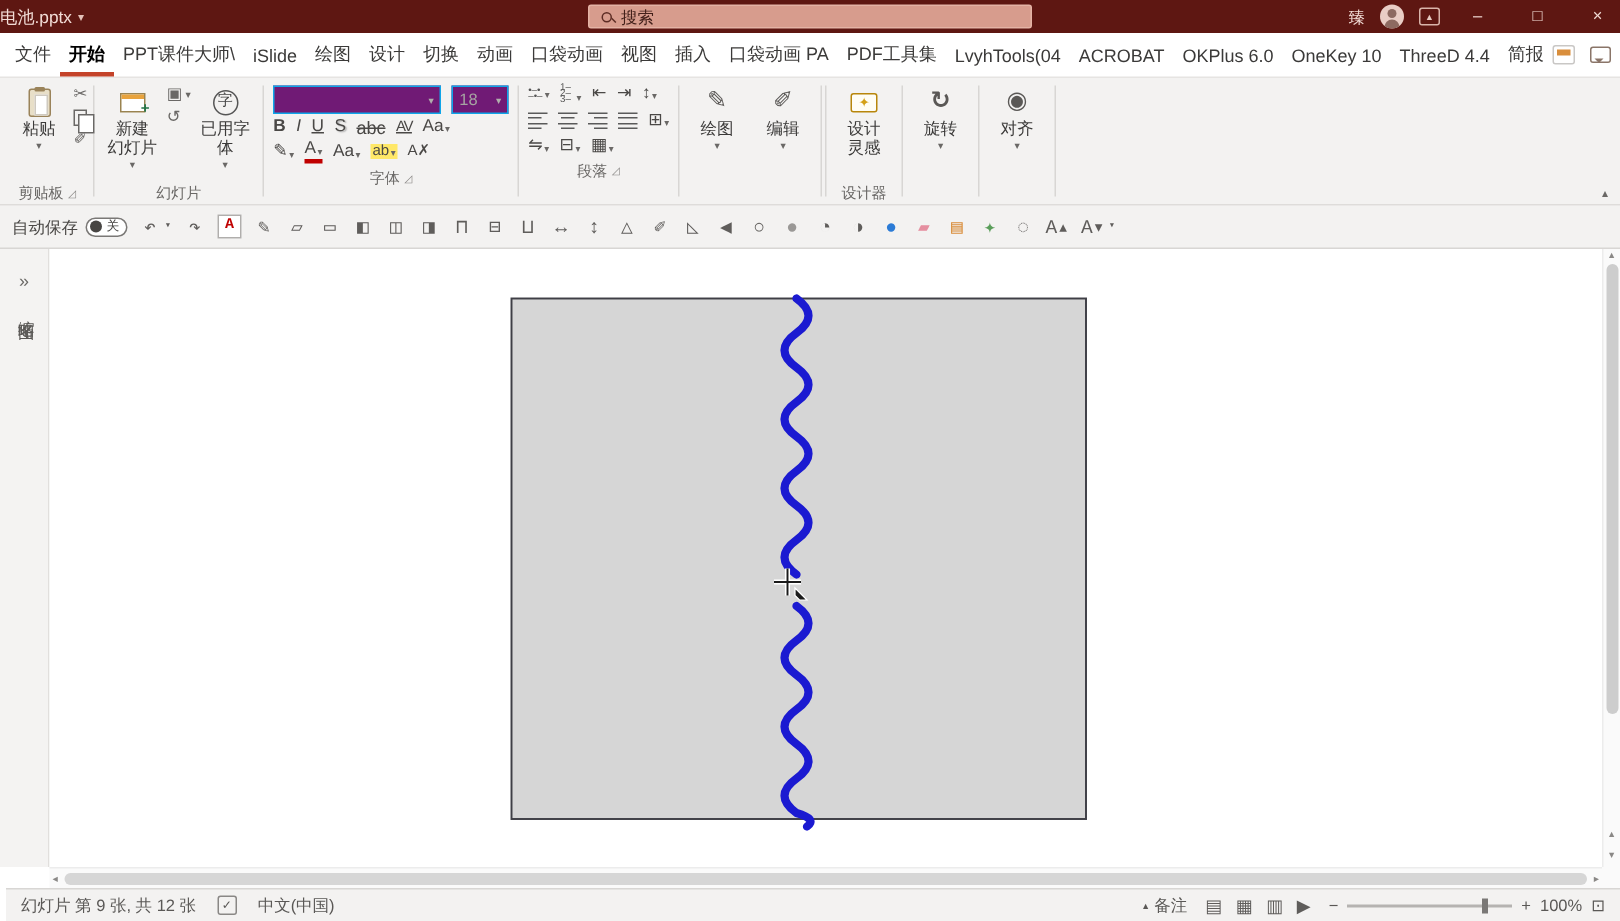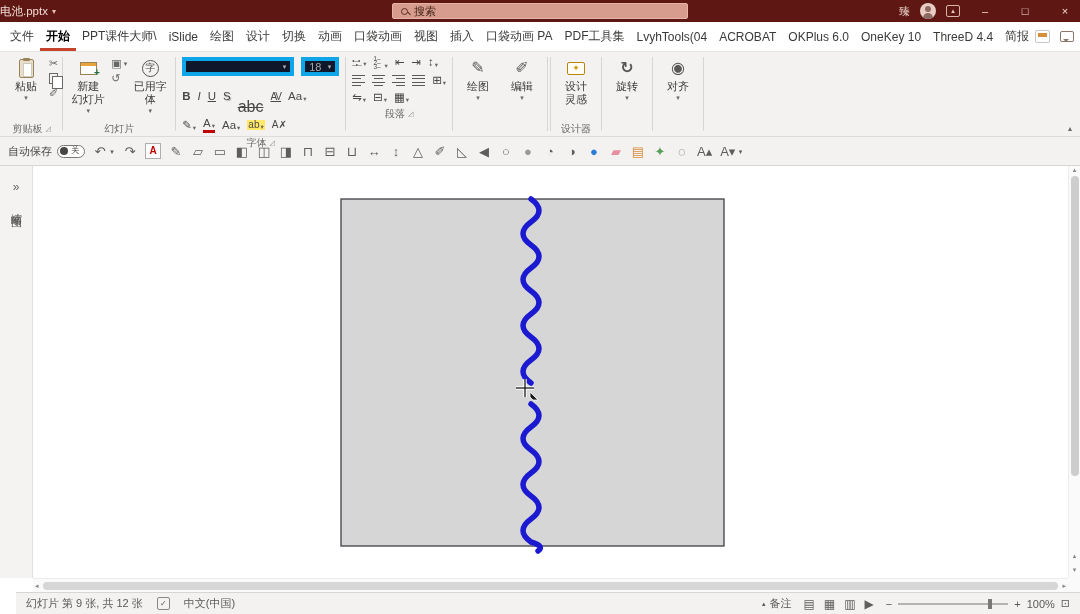--- a/index.html
+++ b/index.html
@@ -45,31 +45,31 @@
   .sicon { font-size:11px; color:#6a6866; line-height:1; display:flex; align-items:center; gap:2px; }
   .clipboard-icon { width:15px; height:19px; border:1.3px solid #9a835a; border-radius:2px; background:#e8dfc8; position:relative; }
   .clipboard-icon::before { content:""; position:absolute; left:3px; top:-2px; width:7px; height:3px; background:#9a835a; border-radius:1px; }
   .clipboard-icon::after { content:""; position:absolute; left:3px; top:3px; width:7px; height:12px; background:#fff; border:0.5px solid #cfcac0; }
   .copy-icon { width:9px; height:11px; border:1.1px solid #6a6866; position:relative; background:#f3f2f1; }
   .copy-icon::after { content:""; position:absolute; left:2px; top:2px; width:9px; height:11px; border:1.1px solid #6a6866; background:#fff; }
   .newslide-icon { width:17px; height:13px; border:1.2px solid #9a8350; background:#fff; position:relative; }
   .newslide-icon::before { content:""; position:absolute; left:0; top:0; right:0; height:3px; background:#e8a33d; }
   .newslide-icon::after { content:"+"; position:absolute; right:-4px; bottom:-5px; font-size:10px; color:#217346; font-weight:bold; }
   .zi-icon { width:17px; height:17px; border:1.4px solid #555; border-radius:50%; display:flex; align-items:center; justify-content:center; font-size:10px; color:#444; }
-  .combo { height:19px; border:4px solid #0ea5e9; background:#0f172a; color:#a6a4a2; display:flex; align-items:center; justify-content:space-between; padding:0 4px; font-size:11px; }
+  .combo { height:19px; border:1px solid #0ea5e9; background:#701a75; color:#a6a4a2; display:flex; align-items:center; justify-content:space-between; padding:0 4px; font-size:11px; }
   .combo .caret { font-size:7px; color:#b0aeac; }
   .fg-rows { display:flex; flex-direction:column; gap:3px; padding:3px 2px; }
   .irow { display:flex; align-items:center; gap:7px; font-size:11.5px; color:#4a4846; }
   .irow .tool { display:flex; align-items:flex-end; gap:1px; line-height:1; cursor:default; }
   .irow .tool .caret { font-size:6.5px; color:#6a6866; }
   .t-bold { font-weight:bold; }
   .t-italic { font-style:italic; }
   .t-underline { text-decoration:underline; }
   .t-shadow { text-shadow:1px 1px 1px #aaa; }
-  .t-strike { text-decoration:line-through; font-size:16px;margin-top:20px; }
+  .t-strike { text-decoration:line-through; font-size:12px; }
   .t-kern { font-size:10px; letter-spacing:-1px; text-decoration:underline; }
   .t-fontcolor { border-bottom:3px solid #c00000; line-height:0.9; }
   .t-highlight { background:#ffe868; font-size:10px; padding:0 1px; }
   .t-clear { font-size:10px; }
   .tinytxt { font-size:6.5px; line-height:4px; width:10px; display:inline-block; color:#555; word-break:break-all; white-space:normal; }
   .bars { width:13px; display:inline-block; }
   .bars i { display:block; height:1px; background:#5a5a5a; margin:2.5px 0; }
   .bars i.s { width:9px; }
   .bars.center i.s { margin-left:2px; }
   .bars.right i.s { margin-left:4px; }
@@ -78,21 +78,21 @@
   .mic-icon::before { content:""; position:absolute; left:2px; top:11px; width:1.3px; height:4px; background:#555; }
   .design-icon { width:18px; height:13px; border:1.3px solid #b8860b; border-radius:2px; display:flex; align-items:center; justify-content:center; color:#d4a017; font-size:9px; background:#fffdf4; }
   .c-plugin { color:#2b7bd6; font-size:15px; font-weight:bold; }
   .bool-icon { width:20px; height:13px; position:relative; }
   .bool-icon::before, .bool-icon::after { content:""; position:absolute; width:11px; height:11px; border-radius:50%; border:1.6px solid #2b7bd6; top:1px; }
   .bool-icon::before { left:0; background:#bcd6f2; }
   .bool-icon::after { left:7px; }
   .collapse-btn { position:absolute; right:8px; bottom:3px; font-size:8px; color:#6a6866; }
 
   
-  .qat { height:29px; background:#f3f2f1; border-bottom:1px solid #d8d6d4; display:flex; align-items:center; padding:0 8px; gap:8px; }
+  .qat { height:29px; background:#f3f2f1; border-bottom:1px solid #d8d6d4; display:flex; align-items:center; padding:0 8px; gap:8px;font-family:Liberation Mono, monospace; }
   .autosave { display:flex; align-items:center; gap:5px; font-size:11px; color:#4a4846; }
   .toggle { width:28px; height:13px; border:1px solid #7a7876; border-radius:7px; background:#fff; display:flex; align-items:center; padding:0 2px; gap:3px; }
   .toggle .dot { width:8px; height:8px; border-radius:50%; background:#484644; }
   .toggle .state { font-size:8.5px; color:#4a4846; }
   .qicon { font-size:13px; color:#5f5d5b; line-height:1; display:flex; align-items:center; justify-content:center; min-width:14px; cursor:default; }
   .qicon.sm { font-size:7px; min-width:6px; margin-left:-6px; }
   .qicon.boxed { border:1px solid #b0aeac; background:#fff; width:16px; height:16px; font-size:10px; }
   .qicon.red { color:#c00000; font-weight:bold; }
   .qicon.c-blue { color:#2b7bd6; }
   .qicon.c-pink { color:#e58fa0; }
@@ -107,21 +107,21 @@
   .vlabel { writing-mode:vertical-rl; font-size:11px; color:#5a5856; letter-spacing:2px; }
   .edit-area { position:absolute; left:33px; top:0; right:12px; bottom:14px; background:#fff; overflow:hidden; }
   .vscroll { position:absolute; right:0; top:0; bottom:14px; width:12px; background:#fafafa; border-left:1px solid #ececec; display:flex; flex-direction:column; align-items:center; font-size:7px; color:#8a8886; }
   .vthumb { width:8px; flex:0 0 300px; margin-top:2px; background:#cdcdcd; border-radius:4px; }
   .vnav { margin-top:auto; display:flex; flex-direction:column; gap:6px; padding-bottom:4px; align-items:center; }
   .hscroll { position:absolute; left:33px; right:12px; bottom:0; height:14px; background:#fafafa; border-top:1px solid #ececec; display:flex; align-items:center; font-size:7px; color:#8a8886; padding:0 2px; }
   .hthumb { height:8px; flex:1; margin:0 4px; background:#d6d6d6; border-radius:4px; }
   .corner { position:absolute; right:0; bottom:0; width:12px; height:14px; background:#fafafa; }
 
   
-  .statusbar { position:absolute; left:16px; right:0; bottom:0; height:22px; background:#f3f2f1; border-top:1px solid #d8d6d4; display:flex; align-items:center; padding:0 10px; gap:14px; font-size:11px; color:#5a5856; }
+  .statusbar { position:absolute; left:4px; right:0; bottom:0; height:22px; background:#f3f2f1; border-top:1px solid #d8d6d4; display:flex; align-items:center; padding:0 10px; gap:14px; font-size:11px; color:#5a5856; }
   .sb-right { margin-left:auto; display:flex; align-items:center; gap:12px; }
   .spell-icon { width:13px; height:13px; border:1px solid #8a8886; border-radius:2px; display:flex; align-items:center; justify-content:center; font-size:8px; color:#5a5856; }
   .viewicons { display:flex; gap:9px; font-size:12px; color:#5f5d5b; }
   .zoomer { display:flex; align-items:center; gap:6px; }
   .ztrack { width:110px; height:2px; background:#b5b3b1; position:relative; }
   .zthumb { position:absolute; left:82%; top:-4px; width:4px; height:10px; background:#7a7876; }
   .notes-item { display:flex; align-items:center; gap:4px; }
   .notes-item .g { font-size:7px; }
 </style>
 </head>

